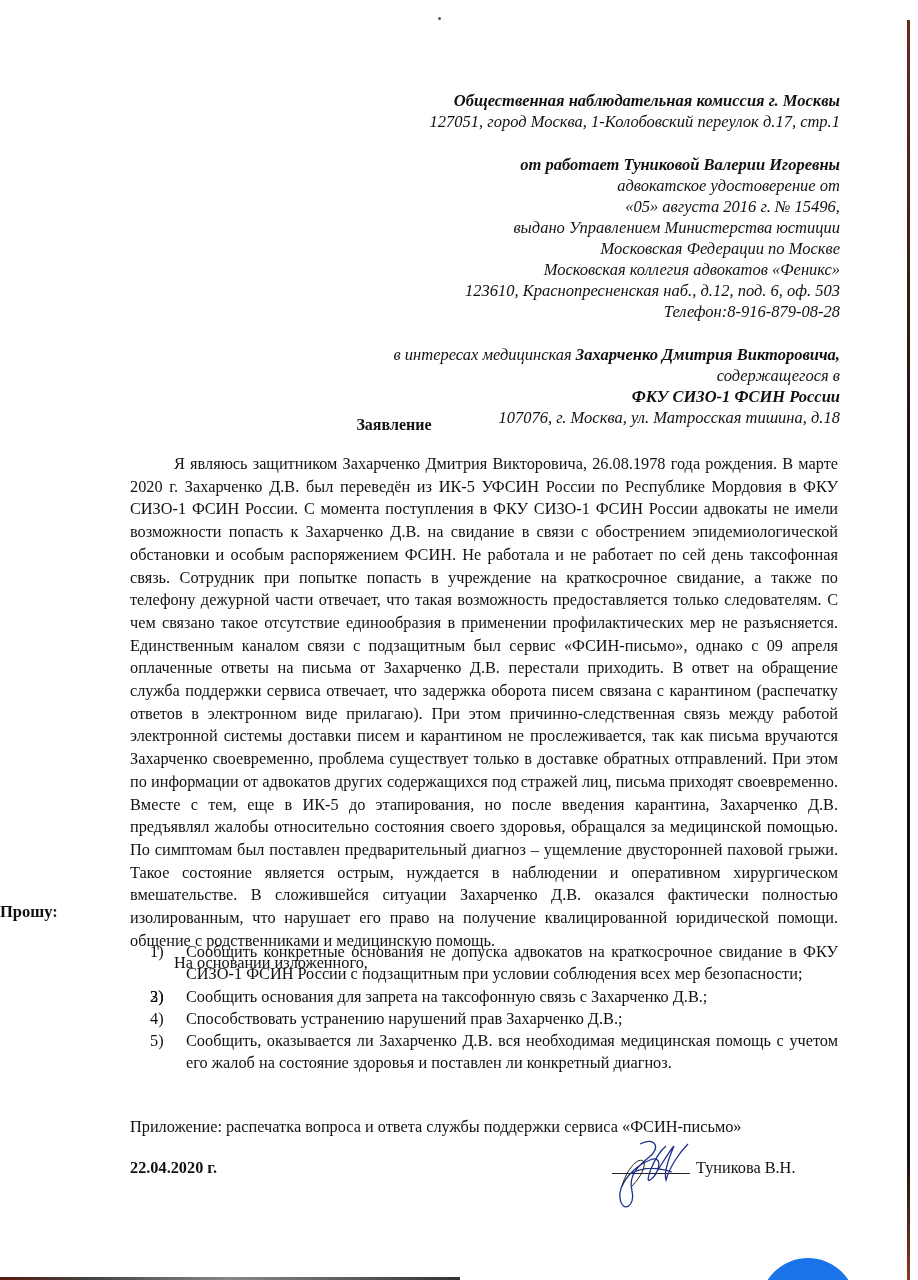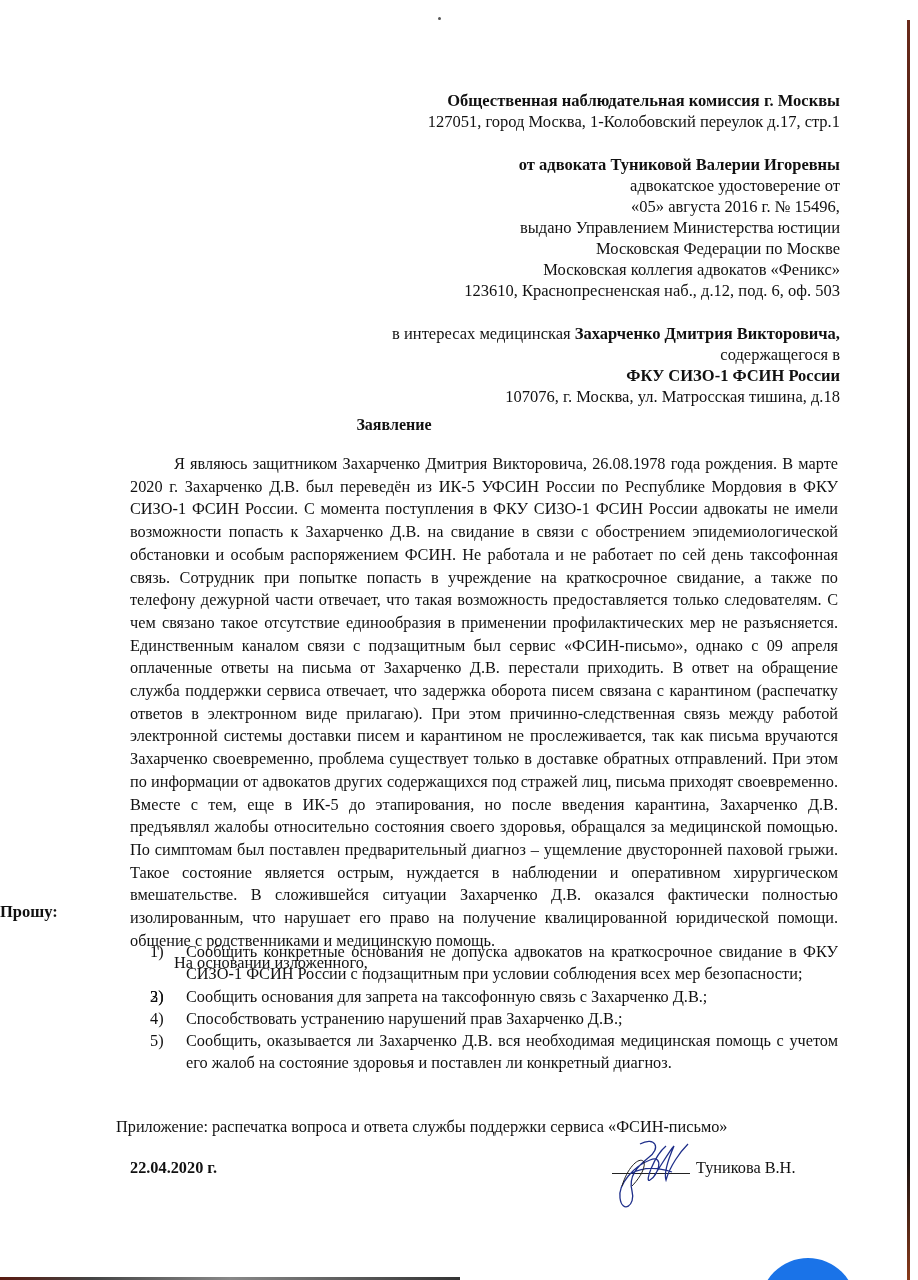--- a/index.html
+++ b/index.html
@@ -15,62 +15,63 @@
     background: linear-gradient(#6a2a1a, #111 40%, #111 90%, #8a3a1a);
   }
   .bottom-edge {
     position: absolute; left: 0; bottom: 0; width: 460px; height: 3px;
     background: linear-gradient(90deg, #5a1a10, #444 20%, #888 50%, #333);
   }
   .blue-circle {
     position: absolute; left: 760px; top: 1258px; width: 96px; height: 96px;
     border-radius: 50%; background: #1a73e8;
   }
-  .header { position: absolute; right: 78px; top: 90px; text-align: right; font-size: 16.5px; line-height: 21px; }
+  .header { position: absolute; right: 78px; top: 90px; text-align: right; font-size: 16.5px; line-height: 21px; font-style: italic; }
   .header .b { font-weight: bold; }
   .gap { height: 22px; }
   .title { position: absolute; left: 0; width: 788px; text-align: center; top: 416px; font-weight: bold; font-size: 16px; }
   .body-text {
     position: absolute; left: 130px; top: 453px; width: 708px;
     font-size: 16.3px; line-height: 22.7px; text-align: justify;
   }
   .body-text p { margin: 0; text-indent: 44px; }
   .body-text .conclusion { margin-top: 0; }
   .please { position: absolute; left: 0; width: 918px; text-align: left; top: 902px; font-weight: bold; font-size: 16.5px; }
   ol.requests {
     position: absolute; left: 150px; top: 941px; width: 688px; margin: 0; padding: 0;
     list-style: none; font-size: 16.3px; line-height: 22.3px; text-align: justify;
   }
   ol.requests li { position: relative; padding-left: 36px; }
   ol.requests li .num { position: absolute; left: 0; top: 0; }
-  .appendix { position: absolute; left: 116px; top: 1117px; font-size: 16.3px; }
+  .appendix { position: absolute; left: 130px; top: 1117px; font-size: 16.3px; }
   .date { position: absolute; left: 130px; top: 1158px; font-size: 16.3px; font-weight: bold; }
   .signature { position: absolute; left: 610px; top: 1136px; width: 90px; height: 80px; }
   .sig-line { position: absolute; left: 612px; top: 1173px; width: 78px; height: 1px; background: #222; }
   .signer { position: absolute; left: 696px; top: 1158px; font-size: 16.3px; }
 </style>
 </head>
 <body>
 
 <div class="page">
   <div class="speck"></div>
   <div class="right-edge"></div>
   <div class="bottom-edge"></div>
 
   <div class="header">
     <div class="b">Общественная наблюдательная комиссия г. Москвы</div>
     <div>127051, город Москва, 1-Колобовский переулок д.17, стр.1</div>
     <div class="gap"></div>
-    <div class="b">от адвоката Туниковой Валерии Игоревны</div>
+    <div class="b">от работает Туниковой Валерии Игоревны</div>
     <div>адвокатское удостоверение от</div>
     <div>«05» августа 2016 г. № 15496,</div>
     <div>выдано Управлением Министерства юстиции</div>
     <div>Московская Федерации по Москве</div>
     <div>Московская коллегия адвокатов «Феникс»</div>
     <div>123610, Краснопресненская наб., д.12, под. 6, оф. 503</div>
+    <div>Телефон:8-916-879-08-28</div>
     <div class="gap"></div>
     <div><span>в интересах медицинская </span><span class="b">Захарченко Дмитрия Викторовича,</span></div>
     <div>содержащегося в</div>
     <div class="b">ФКУ СИЗО-1 ФСИН России</div>
     <div>107076, г. Москва, ул. Матросская тишина, д.18</div>
   </div>
 
   <div class="title">Заявление</div>
 
   <div class="body-text">

